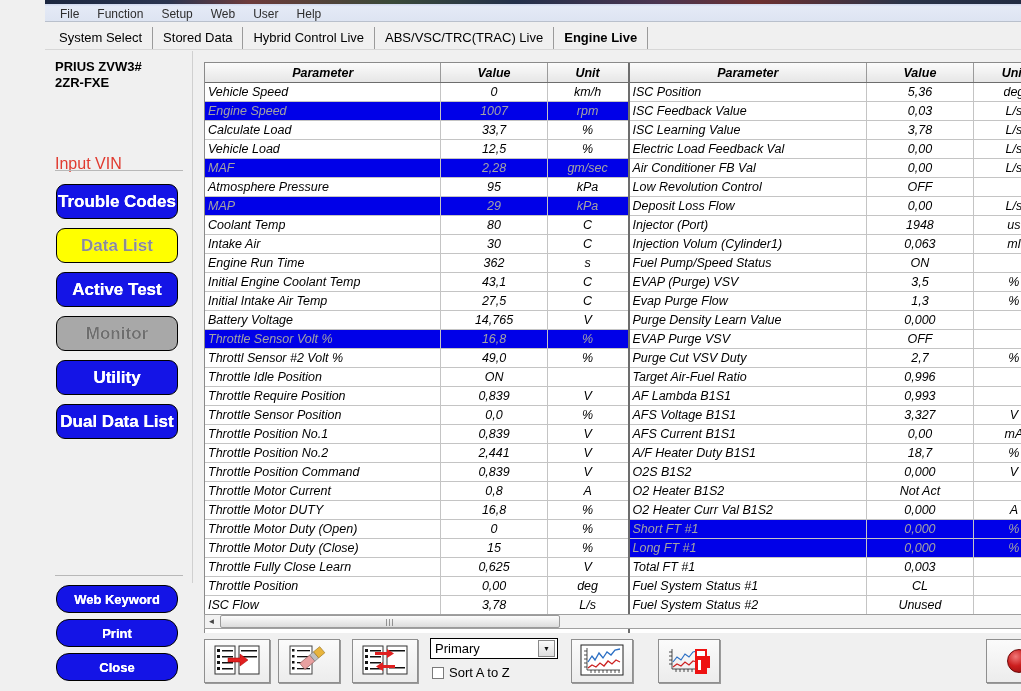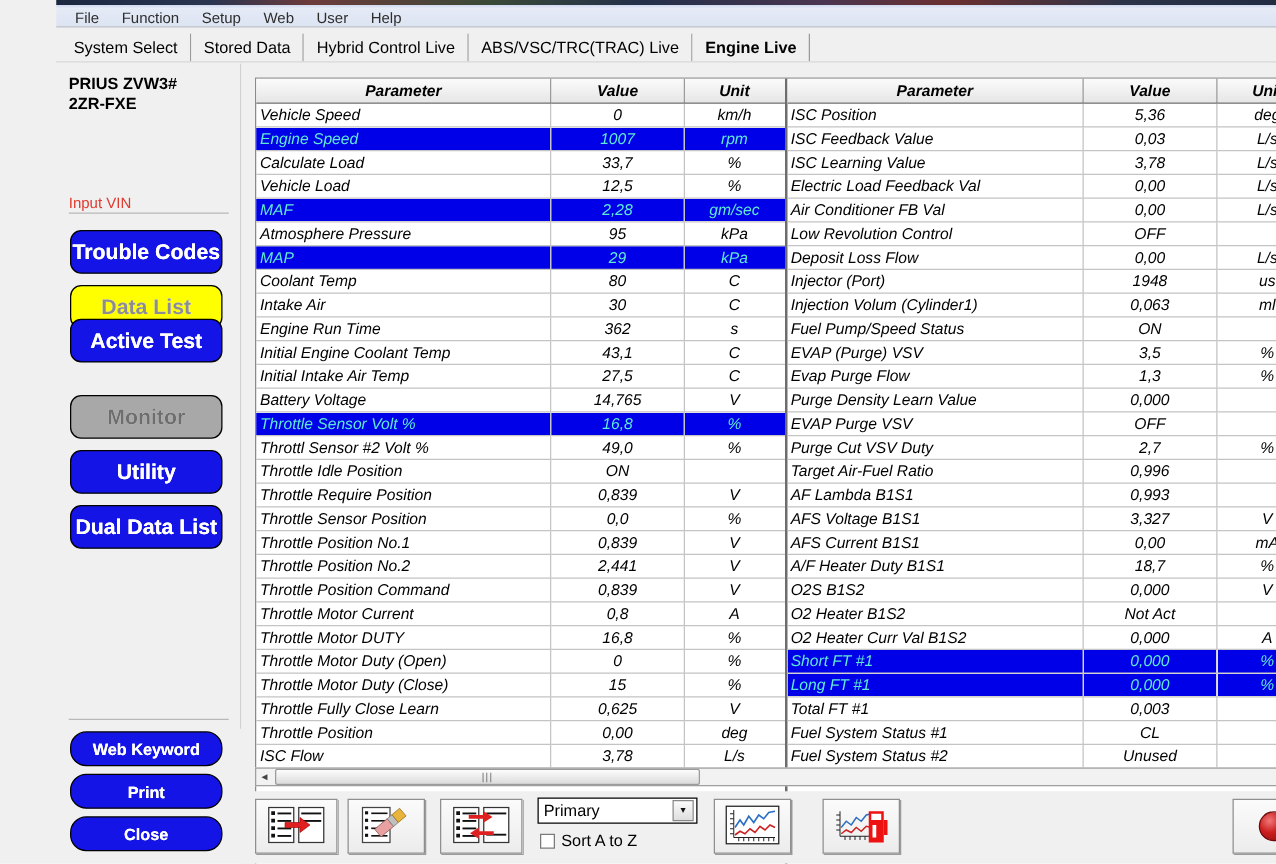--- a/index.html
+++ b/index.html
@@ -58,21 +58,21 @@
     background:#f0f0f0;
     box-sizing:border-box;
     border-right:1px solid #d0d0d0;
   }
   .sb-title{
     position:absolute;left:10px;top:8px;width:132px;
     font-size:13px;font-weight:bold;line-height:16px;color:#000;
   }
   .sb-vin{
     position:absolute;left:10px;top:104px;width:128px;
-    font-size:12px;color:#e03a2f;cursor:pointer;
+    font-size:16px;color:#e03a2f;cursor:pointer;text-decoration:underline;
   }
   .sb-vinrule{
     position:absolute;left:10px;top:119px;width:128px;height:1px;background:#b8b8b8;
   }
   .btn{
     position:absolute;left:11px;width:122px;height:35px;
     border:1px solid #000;border-radius:9px;
     background:#1414e6;color:#fff;
     font-size:17px;font-weight:bold;
     display:flex;align-items:center;justify-content:center;
@@ -120,21 +120,21 @@
   table.dl td{
     height:18px;
     border-right:1px solid #c4c4c4;
     border-bottom:1px solid #c4c4c4;
     font-size:12.5px;padding:0 0 0 3px;
     white-space:nowrap;overflow:hidden;
     line-height:18px;
   }
   table.dl td.v,table.dl td.u{text-align:center;padding:0;}
   table.dl td.u{border-right:none;}
-  table.dl tr.hl td{background:#0000e8;color:#5eead4;}
+  table.dl tr.hl td{background:#0000e8;color:#a3a3a3;}
 
   
   .hscroll{
     position:absolute;left:11px;top:563px;width:851px;height:15px;
     background:#f2f2f2;border:1px solid #a0a0a0;box-sizing:border-box;
     display:flex;align-items:center;
   }
   .hsArrow{
     width:13px;height:13px;display:flex;align-items:center;justify-content:center;
     font-size:8px;color:#444;cursor:pointer;
@@ -217,21 +217,21 @@
     <div class="sb-title">
       <div>PRIUS ZVW3#</div>
       <div>2ZR-FXE</div>
     </div>
 
     <div class="sb-vin">Input VIN</div>
     <div class="sb-vinrule"></div>
 
     <div class="btn" style="top:133px">Trouble Codes</div>
     <div class="btn yellow" style="top:177px">Data List</div>
-    <div class="btn" style="top:204px">Active Test</div>
+    <div class="btn" style="top:221px">Active Test</div>
     <div class="btn gray" style="top:265px">Monitor</div>
     <div class="btn" style="top:309px">Utility</div>
     <div class="btn" style="top:353px">Dual Data List</div>
 
     <div class="sb-rule"></div>
 
     <div class="btn small" style="top:534px">Web Keyword</div>
     <div class="btn small" style="top:568px">Print</div>
     <div class="btn small" style="top:602px">Close</div>
   </div>

